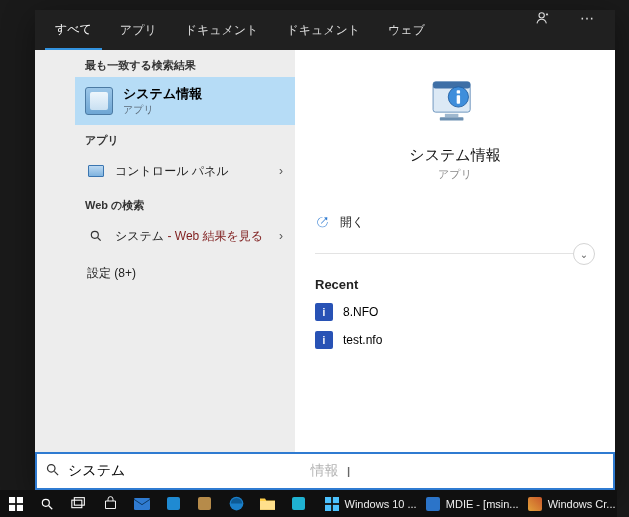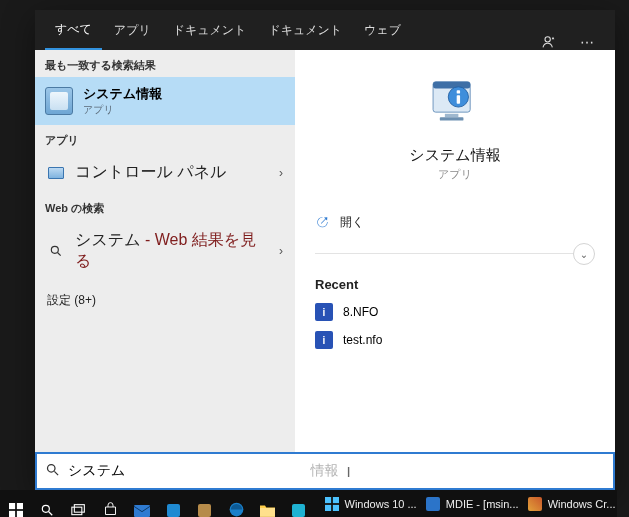--- a/index.html
+++ b/index.html
@@ -1,40 +1,40 @@
 <!DOCTYPE html>
 <html><head>
 <meta charset="utf-8">
 <style>
 * { margin: 0; padding: 0; box-sizing: border-box; font-family: "Yu Gothic UI", "Segoe UI", Meiryo, sans-serif; }
 body { width: 629px; height: 517px; background: #1a1a1a; position: relative; overflow: hidden; }
 
 .search-panel { position: absolute; left: 35px; top: 10px; width: 580px; height: 480px; background: #fff; display: flex; flex-direction: column; box-shadow: 0 8px 30px rgba(0,0,0,.4); }
 
-.tabs { background: #202020; height: 40px; display: flex; align-items: flex-end; padding: 0 10px; color: #ddd; font-size: 12px; gap: 2px; }
+.tabs { background: #202020; height: 40px; display: flex; align-items: flex-start; padding: 0 10px; color: #ddd; font-size: 12px; gap: 8px; }
 .tab { padding: 0 10px; height: 40px; display: flex; align-items: center; cursor: pointer; }
 .tab.active { border-bottom: 2px solid #3393df; color: #fff; }
 .tab .chev { margin-left: 4px; font-size: 9px; }
 .tabs-spacer { flex: 1; }
 .tab-icon { width: 36px; display: flex; justify-content: center; align-items: center; font-size: 14px; }
 
 .body { flex: 1; display: flex; min-height: 0; }
 
-.left { width: 260px; background: #ededed; display: flex; flex-direction: column; font-size: 12px; color: #222; }
+.left { width: 260px; background: #ededed; display: flex; flex-direction: column; font-size: 12px; color: #222; padding-left: 40px; }
 .sect { padding: 8px 10px 4px; font-weight: 600; font-size: 11px; color: #333; }
 
 .best { background: #b6dcf6; padding: 8px 10px; display: flex; align-items: center; gap: 10px; }
 .best-icon { width: 28px; height: 28px; background: linear-gradient(#9bc6e8,#6ea6d4); border: 1px solid #4b7aa3; border-radius: 3px; position: relative; }
 .best-icon::after { content: ""; position: absolute; inset: 4px; background: linear-gradient(#eef6fc,#c9e0f2); border-radius: 2px; }
 .best-title { font-size: 13px; font-weight: 600; color: #000; }
 .best-sub { font-size: 10px; color: #5a6a78; }
 
 .row { padding: 10px 12px; display: flex; align-items: center; gap: 10px; cursor: pointer; }
 .row .ricon { width: 18px; height: 18px; display: flex; align-items: center; justify-content: center; }
-.row .rtext { flex: 1; font-size: 16px; color: #222; }
+.row .rtext { flex: 1; font-size: 12px; color: #222; }
 .row .rtext .dim { color: #7f1d1d; }
 .row .chev-r { color: #555; font-size: 12px; }
 
 .cfg { padding: 10px 12px; font-size: 12px; }
 
 .right { flex: 1; background: #fff; display: flex; flex-direction: column; align-items: center; padding: 18px 20px 0; position: relative; }
 .hero-icon { width: 56px; height: 56px; margin-top: 6px; display: flex; align-items: center; justify-content: center; }
 .hero-icon svg { width: 54px; height: 54px; }
 .hero-title { margin-top: 16px; font-size: 15px; color: #111; }
 .hero-sub { font-size: 11px; color: #8a8a8a; margin-top: 2px; }
@@ -49,21 +49,21 @@
 .recent-h { align-self: stretch; font-size: 13px; font-weight: 600; margin: 14px 0 6px; color: #222; }
 .rfile { align-self: stretch; display: flex; align-items: center; gap: 10px; padding: 5px 0; font-size: 12px; cursor: pointer; }
 .rfile-icon { width: 18px; height: 18px; background: #2852b5; border-radius: 2px; display: flex; align-items: center; justify-content: center; color: #fff; font-size: 10px; font-weight: bold; }
 
 .searchbox { height: 38px; border: 2px solid #2f7bd1; background: #fff; display: flex; align-items: center; padding: 0 8px; gap: 8px; }
 .searchbox .mag { font-size: 15px; color: #333; }
 .searchbox input { border: none; outline: none; flex: 1; font-size: 14px; background: transparent; }
 .searchbox input::placeholder { color: #b4b4b4; }
 .cursor-mark { width: 10px; color: #666; font-size: 15px; }
 
-.taskbar { position: absolute; left: 0; right: 12px; bottom: 0; height: 27px; background: #101010; display: flex; align-items: flex-end; }
+.taskbar { position: absolute; left: 0; right: 12px; bottom: 0; height: 27px; background: #101010; display: flex; align-items: center; }
 .tbtn { width: 34px; display: flex; align-items: center; justify-content: center; color: #fff; font-size: 13px; cursor: pointer; }
 .tbtn.start svg { width: 14px; height: 14px; }
 .task { height: 27px; display: flex; align-items: center; gap: 6px; padding: 0 8px; color: #eee; font-size: 11px; cursor: pointer; max-width: 110px; overflow: hidden; white-space: nowrap; }
 .task .ticon { width: 14px; height: 14px; flex: 0 0 14px; }
 .tspacer { width: 2px; }
 
 .ico-cp { width: 16px; height: 12px; border: 1px solid #3a75b0; background: linear-gradient(#bcd9f2,#7fb3df); border-radius: 1px; }
 .ico-mag { width: 14px; height: 14px; }
 </style>
 </head>

